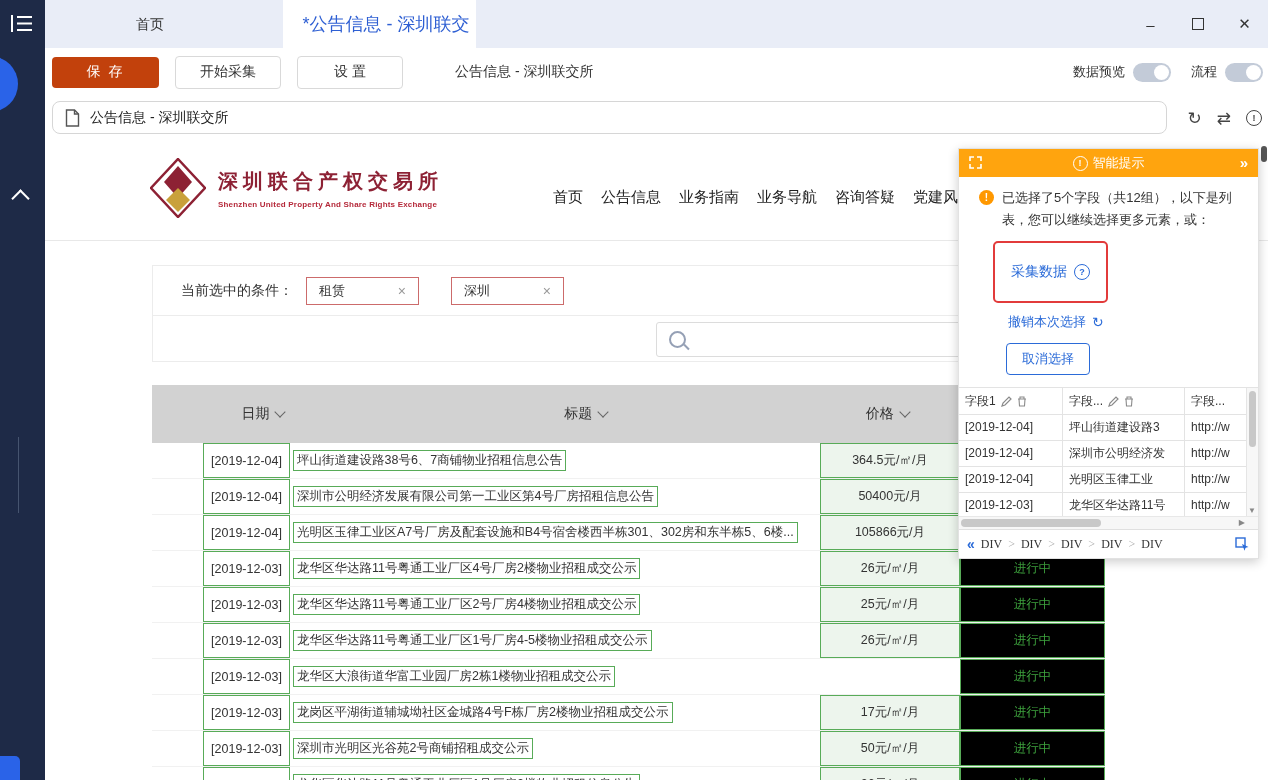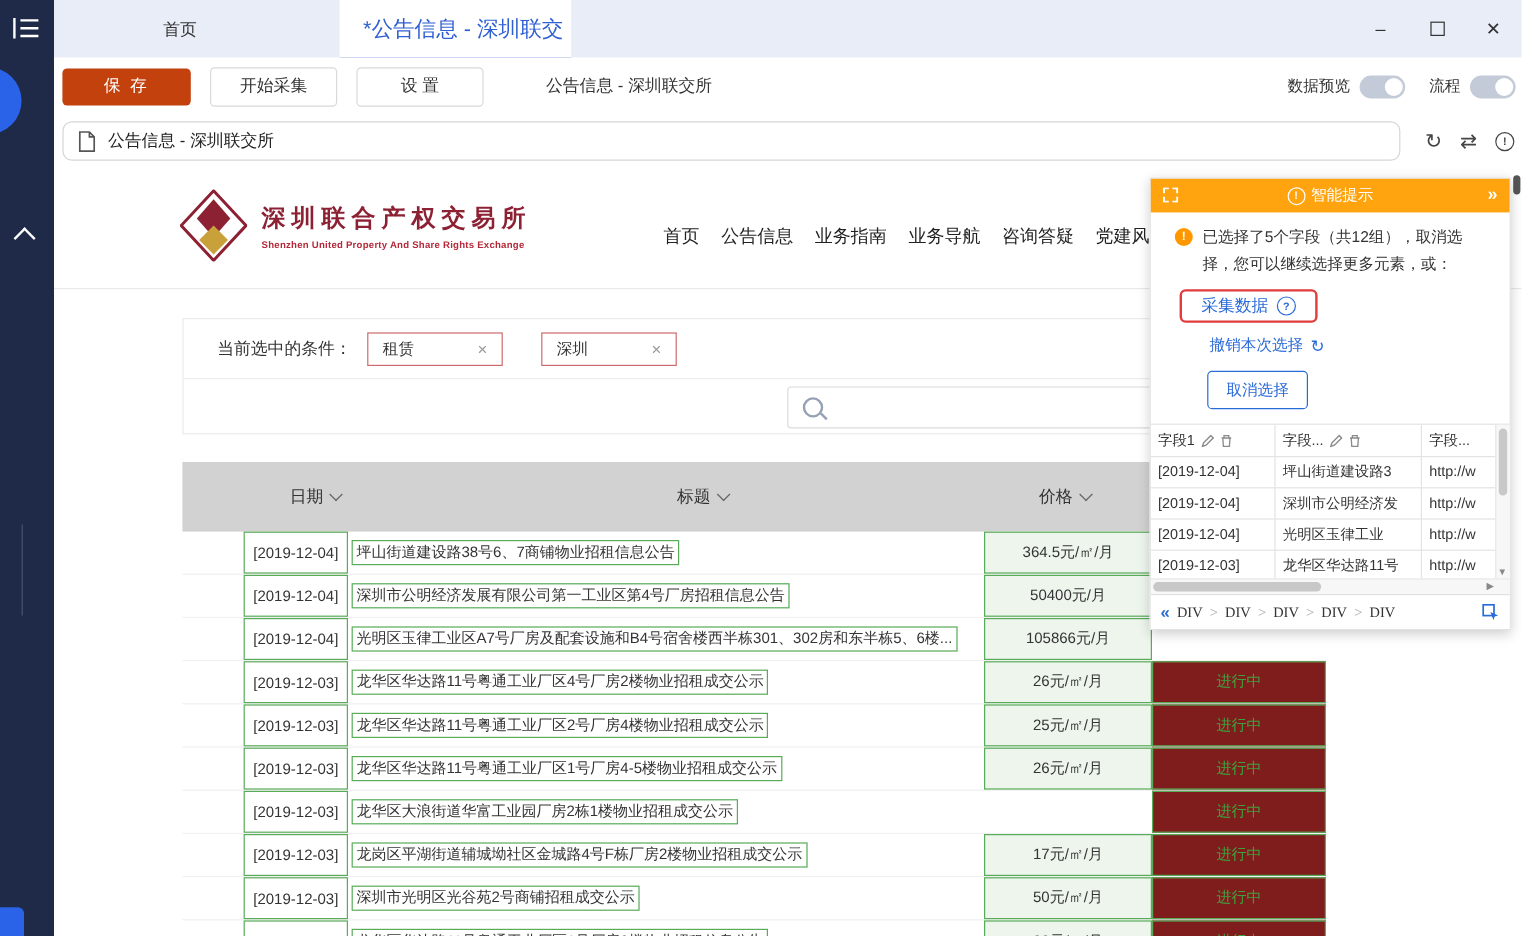--- a/index.html
+++ b/index.html
@@ -60,32 +60,32 @@
   .rtable{position:absolute;left:107px;top:245px;width:953px;}
   .thead{display:flex;height:58px;background:#d2d2d2;align-items:center;font-size:14px;color:#333;}
   .th{display:flex;align-items:center;justify-content:center;gap:7px;padding-left:28px;}
   .th1{width:188px;} .th2{width:480px;} .th3{width:140px;} .th4{width:145px;}
   .cdown{width:7px;height:7px;border-right:1.5px solid #666;border-bottom:1.5px solid #666;transform:rotate(45deg);margin-top:-4px;}
   .trow{position:relative;height:35px;border-bottom:1px solid #f1f1f1;}
   .gbox{border:1px solid #58ab58;box-sizing:border-box;color:#333;font-size:12.5px;}
   .date-box{position:absolute;left:51px;top:0;width:87px;height:35px;display:flex;align-items:center;justify-content:center;}
   .title-box{position:absolute;left:141px;top:7px;height:21px;line-height:19px;padding:0 3px;white-space:nowrap;max-width:520px;overflow:hidden;}
   .price-box{position:absolute;left:668px;top:0;width:140px;height:35px;background:#edf5ed;display:flex;align-items:center;justify-content:center;}
-  .status-box{position:absolute;left:808px;top:0;width:145px;height:35px;background:#7f1d1d;display:flex;align-items:center;justify-content:center;color:#3da23d;}
+  .status-box{position:absolute;left:808px;top:0;width:145px;height:35px;background:#000000;display:flex;align-items:center;justify-content:center;color:#3da23d;}
   
   .spanel{position:absolute;left:958px;top:148px;width:301px;background:#fff;z-index:100;border:1px solid #e2e2e2;box-shadow:0 3px 10px rgba(0,0,0,.2);box-sizing:border-box;}
   .sp-header{height:28px;background:#ffa40e;color:#fff;display:flex;align-items:center;justify-content:center;font-size:13px;position:relative;gap:5px;}
   .sp-left-icon{position:absolute;left:10px;top:7px;}
   .sp-right{position:absolute;right:10px;font-size:15px;line-height:28px;font-weight:bold;}
   .wcircle{display:inline-flex;width:13px;height:13px;border-radius:50%;border:1px solid #fff;align-items:center;justify-content:center;font-size:9px;font-weight:bold;color:#fff;}
   .sp-body{padding:10px 12px 0;}
   .info-row{display:flex;gap:8px;margin-left:8px;}
   .alert-dot{flex:none;width:15px;height:15px;border-radius:50%;background:#ff9800;color:#fff;display:flex;align-items:center;justify-content:center;font-size:10px;font-weight:bold;margin-top:3px;}
   .info-text{font-size:13px;color:#333;line-height:22px;width:242px;}
-  .collect-wrap{margin:10px 0 0 12px;display:inline-flex;border:2px solid #e23b3b;border-radius:5px;padding:3px 16px;align-items:center;gap:7px;}
+  .collect-wrap{margin:10px 0 0 22px;display:inline-flex;border:2px solid #e23b3b;border-radius:5px;padding:20px 16px;align-items:center;gap:7px;}
   .blue-link{color:#2b6bd8;font-size:14px;cursor:default;}
   .qcircle{display:inline-flex;width:14px;height:14px;border-radius:50%;border:1px solid #2b6bd8;align-items:center;justify-content:center;font-size:9px;font-weight:bold;color:#2b6bd8;}
   .undo-row{margin:10px 0 0 37px;display:flex;align-items:center;gap:6px;font-size:13px;}
   .undo-icon{color:#2b6bd8;font-size:14px;}
   .cancel-btn{margin:12px 0 0 35px;display:inline-block;border:1px solid #2b6bd8;color:#2b6bd8;background:#fff;border-radius:4px;padding:6px 15px;font-size:13px;}
   .ft-wrap{display:flex;margin:12px -12px 0;border-top:1px solid #e3e3e3;}
   .ft-clip{height:128px;overflow:hidden;flex:1;}
   .ft-row{display:flex;}
   .ft-cell{box-sizing:border-box;border-right:1px solid #e3e3e3;border-bottom:1px solid #e3e3e3;height:26px;line-height:25px;padding:0 6px;font-size:12px;color:#333;overflow:hidden;white-space:nowrap;flex:none;}
   .ft-head .ft-cell{height:27px;line-height:26px;display:flex;align-items:center;gap:5px;}
@@ -298,21 +298,21 @@
       <path d="M1 5 L1 1 L5 1 M8 1 L12 1 L12 5 M12 8 L12 12 L8 12 M5 12 L1 12 L1 8" fill="none" stroke="#fff" stroke-width="1.6"></path>
     </svg>
     <span class="wcircle">!</span>
     <span>智能提示</span>
     <span class="sp-right">»</span>
   </div>
 
   <div class="sp-body">
     <div class="info-row">
       <span class="alert-dot">!</span>
-      <span class="info-text">已选择了5个字段（共12组），取消选择，您可以继续选择更多元素，或：</span>
+      <span class="info-text">已选择了5个字段（共12组），以下是列表，您可以继续选择更多元素，或：</span>
     </div>
 
     <div class="collect-wrap">
       <span class="blue-link">采集数据</span>
       <span class="qcircle">?</span>
     </div>
 
     <div class="undo-row">
       <span class="blue-link" style="font-size:13px;">撤销本次选择</span>
       <span class="undo-icon">↻</span>

